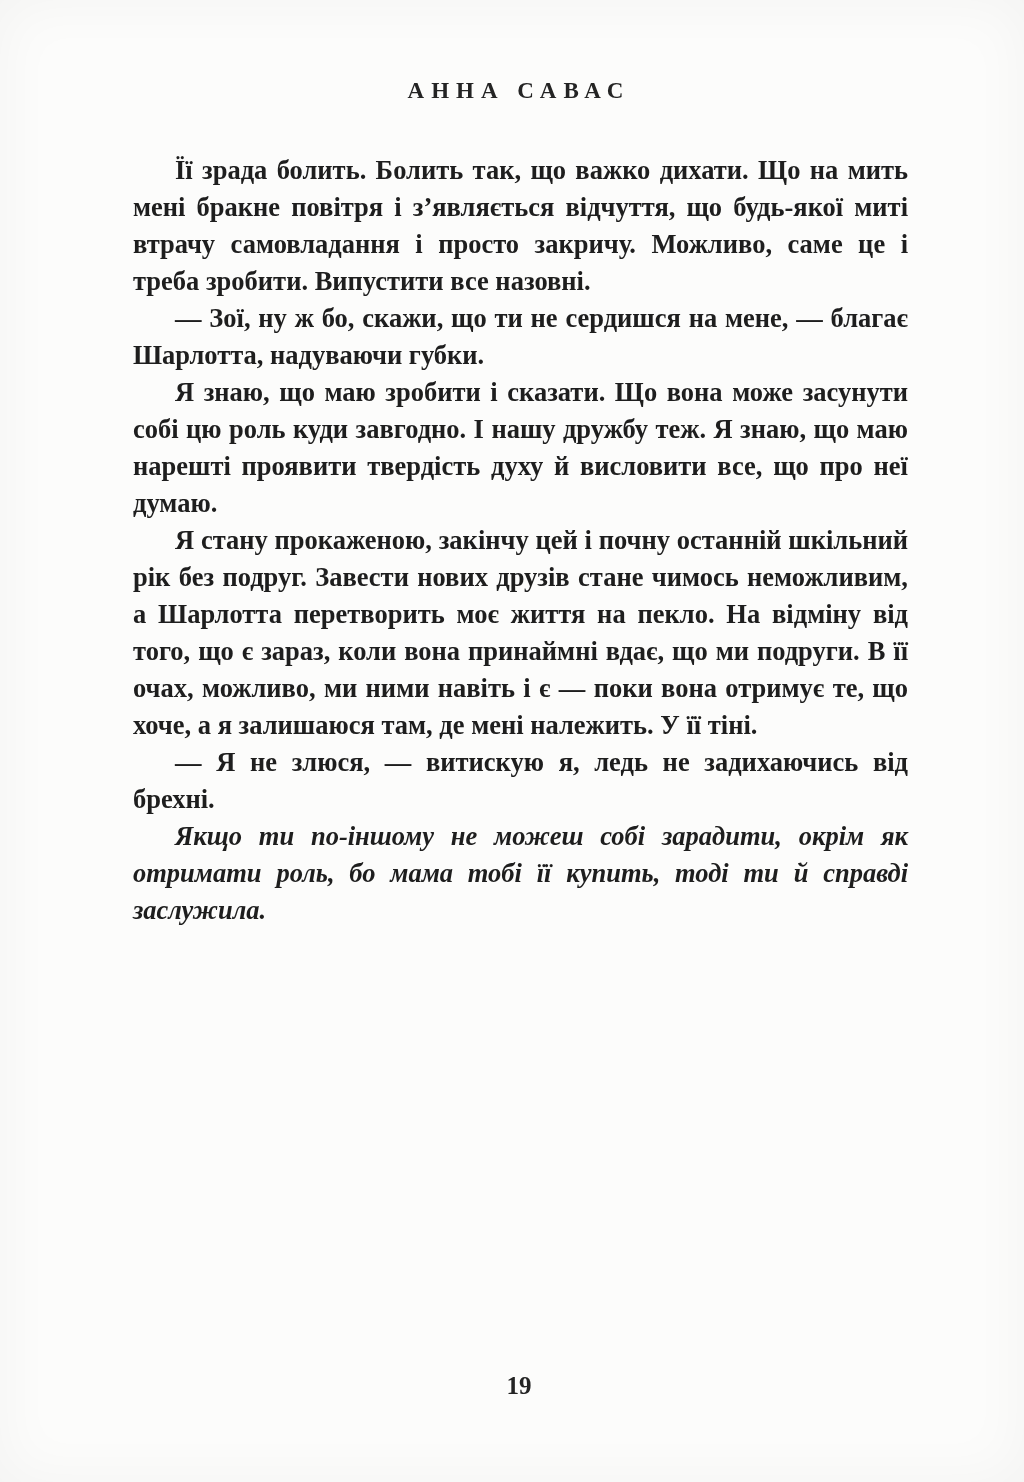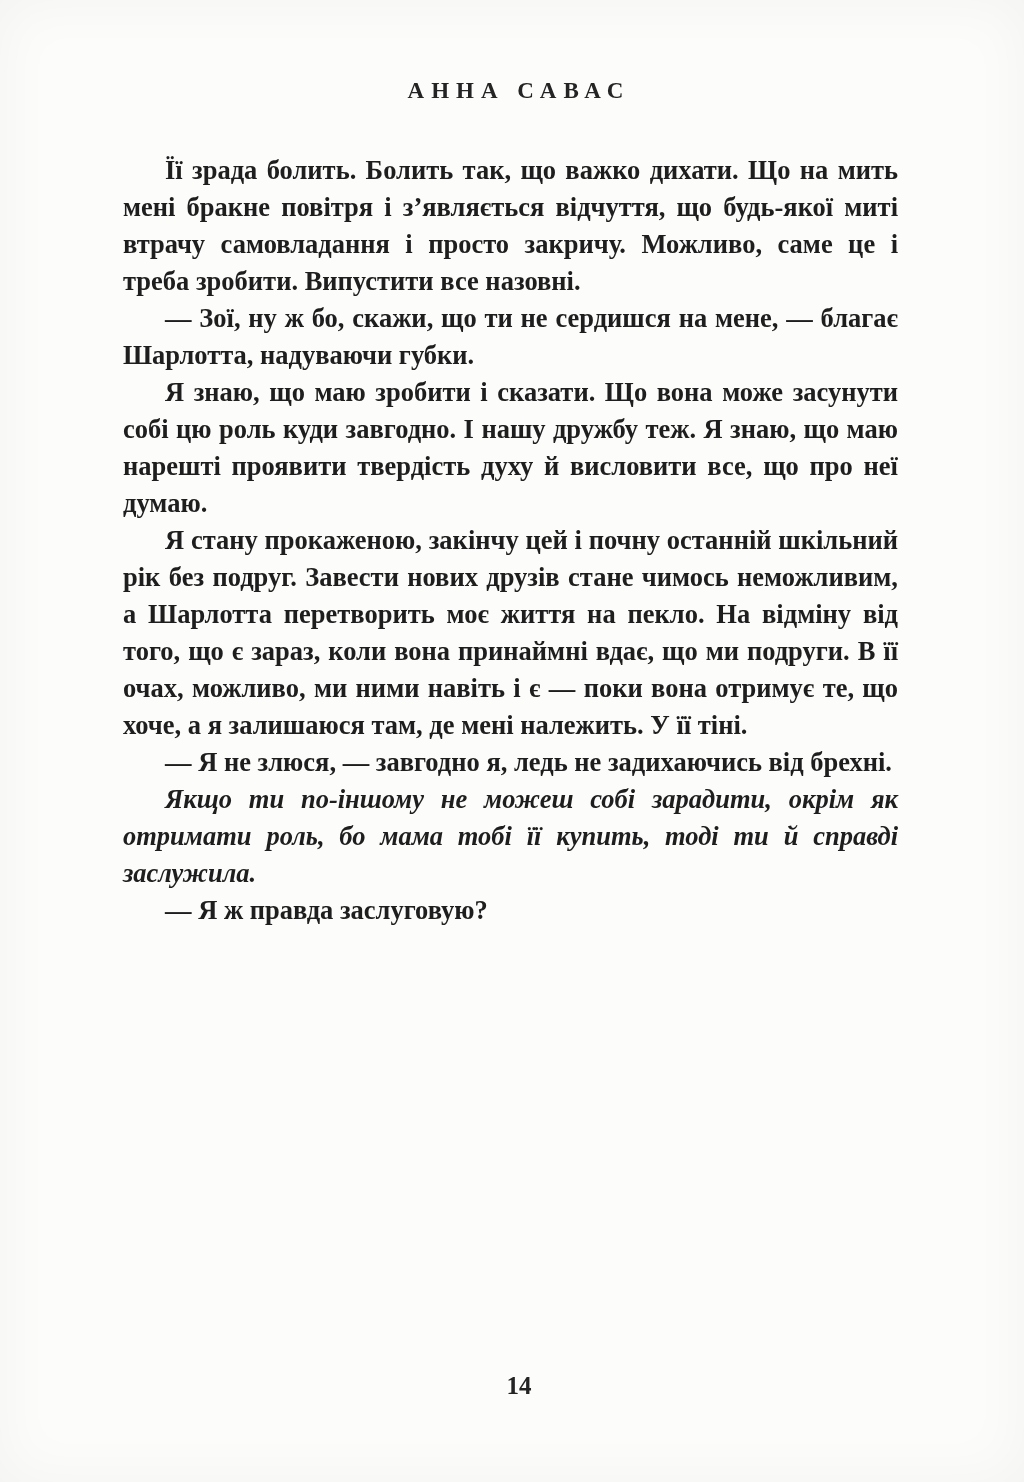--- a/index.html
+++ b/index.html
@@ -25,21 +25,21 @@
     width: 772px;
     text-align: center;
     font-size: 23px;
     font-weight: 600;
     letter-spacing: 7px;
     color: #242424;
   }
   .body-text {
     position: absolute;
     top: 152px;
-    left: 123px;
+    left: 133px;
     width: 775px;
     font-family: Liberation Serif, serif;
   }
   .body-text p {
     margin: 0;
     font-size: 26.5px;
     font-weight: 600;
     line-height: 37px;
     text-align: justify;
     text-indent: 42px;
@@ -64,20 +64,19 @@
 
 <div class="page">
 
   <div class="running-head">АННА САВАС</div>
 
   <div class="body-text">
     <p>Її зрада болить. Болить так, що важко дихати. Що на мить мені бракне повітря і з’являється відчуття, що будь-якої миті втрачу самовладання і просто закричу. Можливо, саме це і треба зробити. Випустити все назовні.</p>
     <p>— Зої, ну ж бо, скажи, що ти не сердишся на мене, — благає Шарлотта, надуваючи губки.</p>
     <p>Я знаю, що маю зробити і сказати. Що вона може засунути собі цю роль куди завгодно. І нашу дружбу теж. Я знаю, що маю нарешті проявити твердість духу й висловити все, що про неї думаю.</p>
     <p>Я стану прокаженою, закінчу цей і почну останній шкільний рік без подруг. Завести нових друзів стане чимось неможливим, а Шарлотта перетворить моє життя на пекло. На відміну від того, що є зараз, коли вона принаймні вдає, що ми подруги. В її очах, можливо, ми ними навіть і є — поки вона отримує те, що хоче, а я залишаюся там, де мені належить. У її тіні.</p>
-    <p>— Я не злюся, — завгодно я, ледь не задихаючись від брехні.</p>
+    <p>— Я не злюся, — витискую я, ледь не задихаючись від брехні.</p>
     <p class="em">Якщо ти по-іншому не можеш собі зарадити, окрім як отримати роль, бо мама тобі її купить, тоді ти й справді заслужила.</p>
-    <p>— Я ж правда заслуговую?</p>
   </div>
 
-  <div class="page-number">14</div>
+  <div class="page-number">19</div>
 
 </div>
 
 </body></html>

